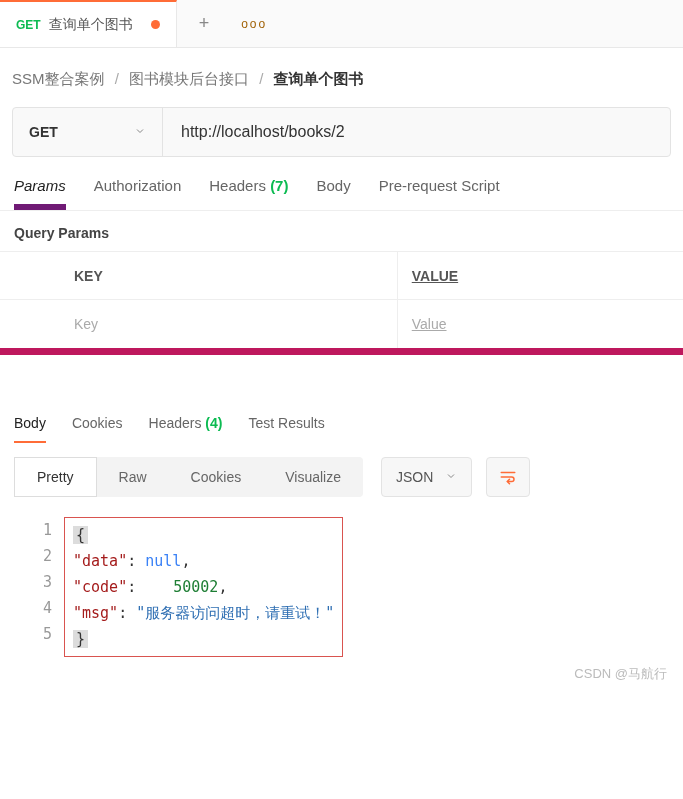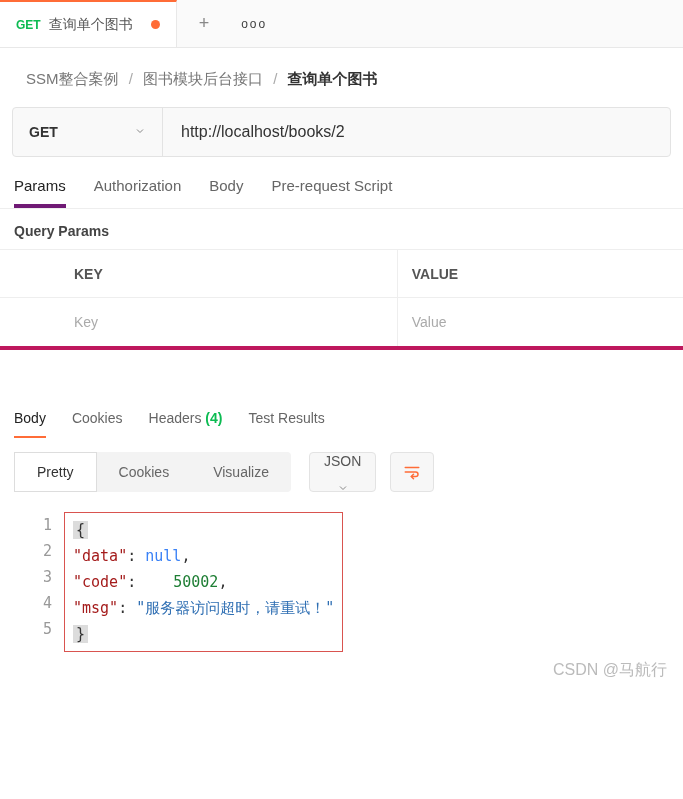--- a/index.html
+++ b/index.html
@@ -30,23 +30,23 @@
   }
   .tab .method { color: #0cbb52; font-weight: 600; font-size: 12px; }
   .tab .title { color: #555; }
   .tab .dot { width: 9px; height: 9px; border-radius: 50%; background: #ff6c37; margin-left: 10px; }
   .tab-plus {
     padding: 0 22px;
     color: #888;
     font-size: 18px;
     cursor: pointer;
   }
-  .tab-more { color: #404040; letter-spacing: 2px; padding: 0 10px; cursor: pointer; font-size: 12px;}
+  .tab-more { color: #a16207; letter-spacing: 2px; padding: 0 10px; cursor: pointer; font-size: 12px;}
   .breadcrumb {
-    padding: 22px 20px 18px 26px;
+    padding: 22px 20px 18px 12px;
     color: #777;
     font-size: 15px;
   }
   .breadcrumb .sep { margin: 0 6px; color: #aaa; }
   .breadcrumb .current { color: #333; font-weight: 700; }
   .url-row {
     margin: 0 12px;
     display: flex;
     border: 1px solid #e3e3e3;
     border-radius: 4px;
@@ -81,43 +81,44 @@
     border-bottom: 1px solid #eee;
   }
   .req-tab {
     padding-bottom: 10px;
     color: #666;
     cursor: pointer;
     font-size: 15px;
   }
   .req-tab.active {
     color: #222;
-    border-bottom: 4px solid #701a75;
+    border-bottom: 6px solid #701a75;
     font-weight: 500;
+    font-style: italic;
   }
   .badge-count { color: #0cbb52; font-weight: 600; }
   .qp-title {
     padding: 14px 28px 10px 14px;
     font-weight: 600;
     color: #444;
   }
   .params-table {
     border-top: 1px solid #eee;
-    border-bottom: 4px solid #be185d;
+    border-bottom: 7px solid #be185d;
   }
   .params-row {
     display: flex;
     height: 48px;
     align-items: center;
     border-bottom: 1px solid #eee;
   }
   .params-row:last-child { border-bottom: none; }
   .row-check { width: 60px; }
   .row-key { flex: 1.2; padding: 0 14px; border-right: 1px solid #eee; height:100%; display:flex; align-items:center;}
-  .row-val { flex: 1; padding: 0 14px; height:100%; display:flex; align-items:center;}
+  .row-val { flex: 1; padding: 0 14px; height:100%; display:flex; align-items:center;text-decoration:underline;}
   .header-cell { color: #555; font-weight: 600; }
   .placeholder { color: #aaa; font-weight: 400; }
   .resp-tabs {
     display: flex;
     gap: 26px;
     padding: 60px 14px 0 14px;
     color: #666;
   }
   .resp-tab {
     padding-bottom: 10px;
@@ -161,21 +162,20 @@
     border: 1px solid #e3e3e3;
     background: #f7f7f7;
     height: 40px;
     display: flex;
     align-items: center;
     padding: 0 14px;
     border-radius: 4px;
     color: #555;
     cursor: pointer;
     gap: 12px;
-    flex-direction: column;
   }
   .wrap-btn {
     margin-left: 14px;
     height: 40px; width: 44px;
     border: 1px solid #e3e3e3;
     background: #f7f7f7;
     border-radius: 4px;
     display:flex; align-items:center; justify-content:center;
     cursor:pointer;
   }
@@ -199,21 +199,21 @@
     line-height: 26px;
   }
   .tok-key { color: #a41b1b; }
   .tok-null { color: #3b82f6; }
   .tok-num { color: #1e7e34; margin-left: 28px; }
   .tok-str { color: #2f6fb3; }
   .brace-hl { background: #dcdcdc; padding: 0 3px; }
   .watermark {
     text-align: right;
     color: #bbb;
-    font-size: 16px;
+    font-size: 13px;
     padding: 8px 16px 4px 0;
   }
 </style>
 </head>
 <body>
 
 <div class="tab-bar">
   <div class="tab">
     <span class="method">GET</span>
     <span class="title">查询单个图书</span>
@@ -239,20 +239,24 @@
           <polyline points="6 9 12 15 18 9"></polyline>
         </svg>
     </span>
   </div>
   <div class="url-input">http://localhost/books/2</div>
 </div>
 
 <div class="req-tabs">
   <div class="req-tab active">Params</div>
   <div class="req-tab">Authorization</div>
+  <div class="req-tab">
+    <span>Headers</span>
+    <span class="badge-count">(7)</span>
+  </div>
   <div class="req-tab">Body</div>
   <div class="req-tab">Pre-request Script</div>
 </div>
 
 <div class="qp-title">Query Params</div>
 
 <div class="params-table">
   <div class="params-row">
     <div class="row-check"></div>
     <div class="row-key header-cell">KEY</div>
@@ -271,20 +275,21 @@
   <div class="resp-tab">
     <span>Headers</span>
     <span class="badge-count">(4)</span>
   </div>
   <div class="resp-tab">Test Results</div>
 </div>
 
 <div class="view-row">
   <div class="view-group">
     <div class="view-btn sel">Pretty</div>
+    <div class="view-btn">Raw</div>
     <div class="view-btn">Cookies</div>
     <div class="view-btn">Visualize</div>
   </div>
   <div class="fmt-select">
     <span>JSON</span>
     <span class="chevron">
       <svg width="12" height="12" viewBox="0 0 24 24" fill="none" stroke="currentColor" stroke-width="2">
           <polyline points="6 9 12 15 18 9"></polyline>
         </svg>
     </span>

